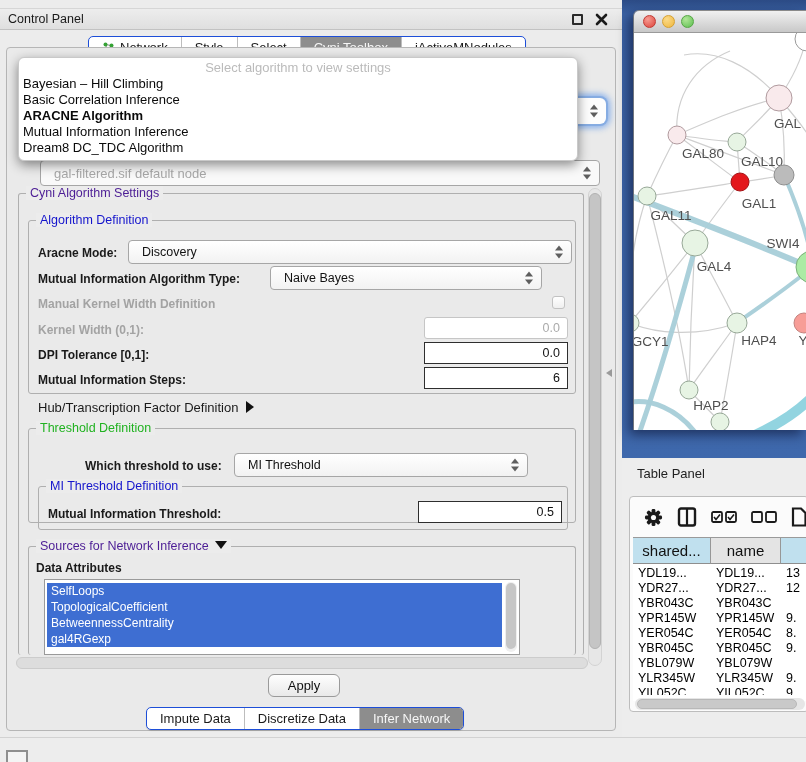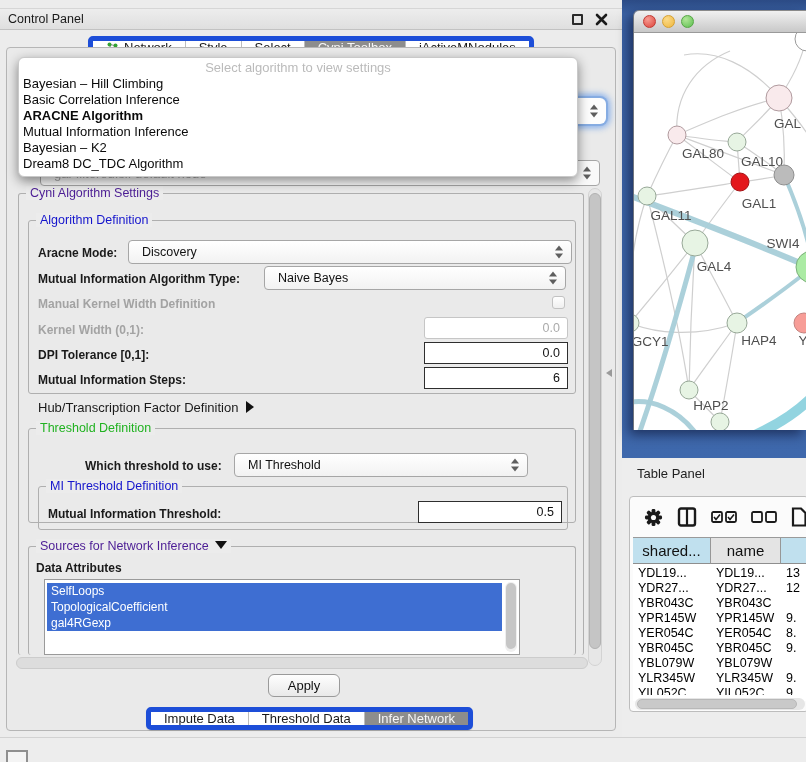--- a/index.html
+++ b/index.html
@@ -14,21 +14,21 @@
 .leg.blue{color:#1414CC}
 .leg.green{color:#21B221}
 .combo{position:absolute;background:linear-gradient(#FFFFFF,#F2F2F2);border:1px solid #A6A6A6;border-radius:4px;font-size:12.5px;color:#111}
 .combo .cv{position:absolute;left:13px;top:50%;transform:translateY(-50%);white-space:nowrap}
 .spin{position:absolute;right:7px;top:50%;transform:translateY(-50%);width:9px;height:13px}
 .spin:before,.spin:after{content:"";position:absolute;left:0;border-left:4.5px solid transparent;border-right:4.5px solid transparent}
 .spin:before{top:0;border-bottom:5px solid #5E5E5E}
 .spin:after{bottom:0;border-top:5px solid #5E5E5E}
 .inp{position:absolute;background:#FFF;border:1px solid #2E2E2E;font-size:12.5px;color:#111;display:flex;align-items:center;justify-content:flex-end;padding:0 7px}
 .inp.dis{border:1px solid #C6C6C6;border-radius:3px;color:#ABABAB}
-.seg{position:absolute;display:flex;background:#FFF;border:5px solid #1d4ed8;border-radius:5px;overflow:hidden;height:23px;box-shadow:0 1px 1px rgba(0,0,0,.12)}
+.seg{position:absolute;display:flex;background:#FFF;border:1px solid #1d4ed8;border-radius:5px;overflow:hidden;height:23px;box-shadow:0 1px 1px rgba(0,0,0,.12)}
 .seg .sg{display:flex;align-items:center;justify-content:center;font-size:13px;color:#1A1A1A;border-right:1px solid #BDBDBD;padding:0 13px;white-space:nowrap}
 .seg .sg:last-child{border-right:none}
 .seg .sg.sel{background:#8D8D8D;color:#F7F7F7}
 #titlebar{left:0;top:8px;width:622px;height:22px;background:linear-gradient(#EDEDED,#DFDFDF);border-top:1px solid #D6D6D6;border-bottom:1px solid #C2C2C2}
 #cp-title{position:absolute;left:8px;top:3px;font-size:12.5px;color:#1A1A1A}
 #main-panel{left:6px;top:47px;width:610px;height:684px;background:#EAEAEA;border:1px solid #B6B6B6;border-radius:4px}
 #algo-pop{position:absolute;left:18px;top:57px;width:560px;background:#FFF;border:1px solid #C9C9C9;border-radius:6px;box-shadow:0 4px 12px rgba(0,0,0,.45);z-index:50;padding-bottom:4px}
 #algo-prompt{font-size:13px;color:#BBB;text-align:center;line-height:17px;padding-top:1px}
 .algo-item{font-size:13px;color:#0A0A0A;line-height:16px;padding-left:4px;white-space:nowrap}
 .algo-item.selected{font-weight:bold}
@@ -123,21 +123,21 @@
 
 <div class="fs" style="left:28px;top:220px;width:548px;height:174px">
   <span class="leg blue" style="left:7px">Algorithm Definition</span>
 </div>
 <div class="lbl" style="left:38px;top:246px">Aracne Mode:</div>
 <div class="combo" style="left:128px;top:240px;width:444px;height:24px">
   <span class="cv">Discovery</span>
   <span class="spin"></span>
 </div>
 <div class="lbl" style="left:38px;top:272px">Mutual Information Algorithm Type:</div>
-<div class="combo" style="left:264px;top:266px;width:302px;height:24px">
+<div class="combo" style="left:270px;top:266px;width:272px;height:24px">
   <span class="cv">Naive Bayes</span>
   <span class="spin"></span>
 </div>
 <div class="lbl dis" style="left:38px;top:297px">Manual Kernel Width Definition</div>
 <div class="chk" style="left:552px;top:296px"></div>
 <div class="lbl dis" style="left:38px;top:323px">Kernel Width (0,1):</div>
 <div class="inp dis" style="left:424px;top:317px;width:144px;height:22px">
     <span>0.0</span>
   </div>
 <div class="lbl" style="left:38px;top:348px">DPI Tolerance [0,1]:</div>
@@ -172,52 +172,52 @@
 <div class="fs" style="left:28px;top:546px;width:548px;height:109px;border-bottom:none">
   <span class="leg" style="left:7px"><span>Sources for Network Inference</span><span class="tri-down"></span></span>
 </div>
 <div class="lbl" style="left:36px;top:561px">Data Attributes</div>
 <div id="attr-list">
   <div id="attr-sb">
       <div class="t"></div>
     </div>
 <div class="attr-item" style="background: rgb(62, 110, 210);">SelfLoops</div>
     <div class="attr-item" style="background: rgb(62, 110, 210);">TopologicalCoefficient</div>
+    <div class="attr-item" style="background: rgb(62, 110, 210);">BetweennessCentrality</div>
     <div class="attr-item" style="background: rgb(62, 110, 210);">gal4RGexp</div>
   </div>
 <div id="hsb" class="abs"></div>
 
 <div id="vsb-track" class="abs"></div>
 <div id="vsb-thumb" class="abs"></div>
 <div id="splitter-grip" class="abs"></div>
 
 <div id="apply-btn" class="abs">
     <span>Apply</span>
   </div>
 
 <div class="seg" style="left:146px;top:707px">
   <div class="sg">
       <span>Impute Data</span>
     </div>
   <div class="sg">
-      <span>Threshold Data</span>
+      <span>Discretize Data</span>
     </div>
   <div class="sg sel">
       <span>Infer Network</span>
     </div>
 </div>
 
 <div id="algo-pop">
   <div id="algo-prompt">Select algorithm to view settings</div>
   <div id="algo-items">
       <div class="algo-item">Bayesian – Hill Climbing</div>
       <div class="algo-item">Basic Correlation Inference</div>
       <div class="algo-item selected">ARACNE Algorithm</div>
       <div class="algo-item">Mutual Information Inference</div>
-      <div class="algo-item">Bayesian – K2</div>
       <div class="algo-item">Dream8 DC_TDC Algorithm</div>
     </div>
 </div>
 
 <div id="blue-desk" class="abs"></div>
 
 <div id="net-win" class="abs">
   <div id="net-title">
     <div class="tl" style="left:9px;background:radial-gradient(circle at 35% 30%,#F79C92,#DC443C);border:1px solid #C03B34"></div>
     <div class="tl" style="left:28px;background:radial-gradient(circle at 35% 30%,#FBDA88,#EFB73E);border:1px solid #D5A032"></div>

